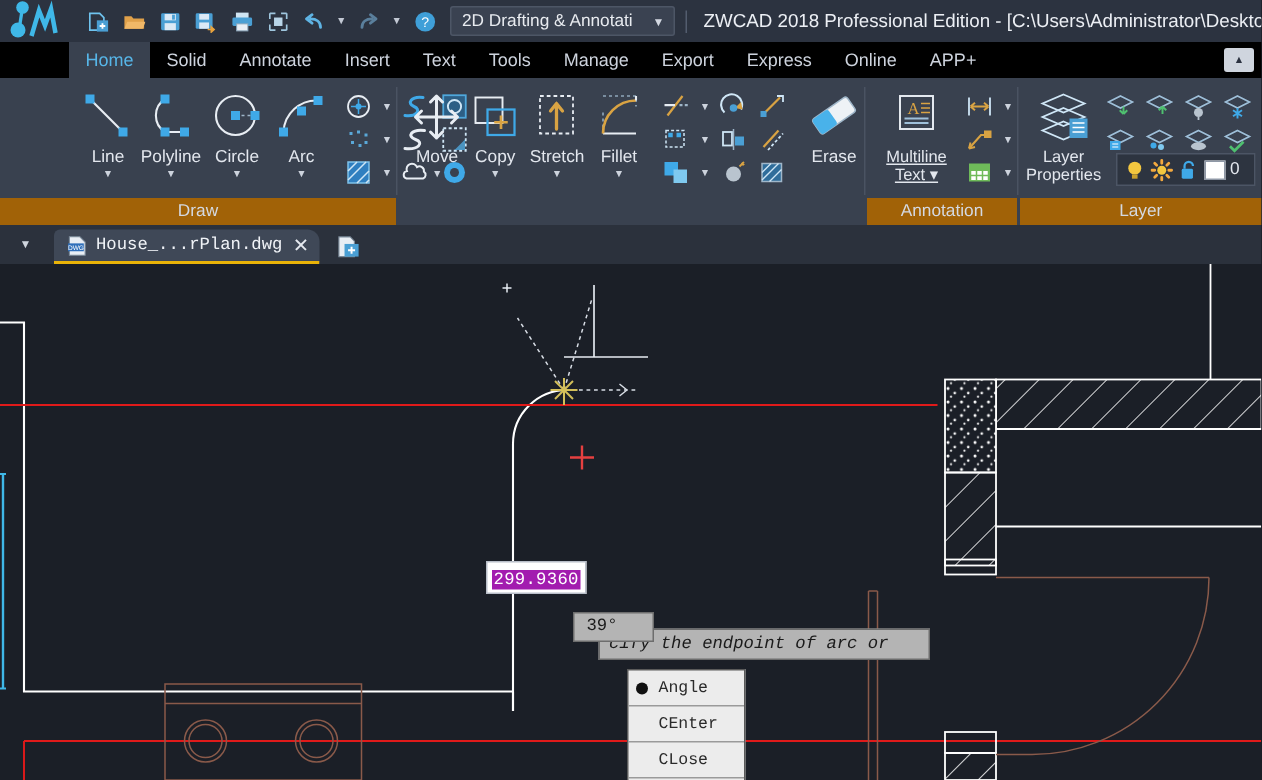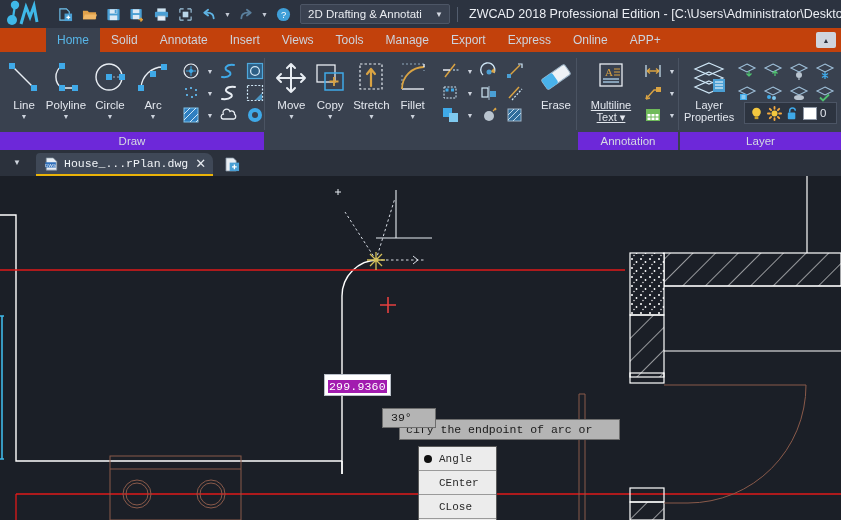--- a/index.html
+++ b/index.html
@@ -41,21 +41,21 @@
   .ws-combo-caret { color: #d4d9e2; font-size: 8px; margin-left: auto; padding: 0 4px; }
   .title-divider { width: 1px; height: 15px; background: #535d6e; margin: 0 11px 0 7px; }
   .app-title {
     color: #eceff4; font-size: 12.5px; white-space: nowrap;
     overflow: hidden; flex: 1;
   }
 
   
   .tabbar {
     position: absolute; left: 0; top: 28px; width: 841px; height: 24px;
-    background: #c2410c;
+    background: #000000;
     display: flex; align-items: stretch;
   }
   .tabbar-spacer { width: 46px; }
   .tab {
     padding: 0 11px; display: flex; align-items: center;
     color: #cdd3dd; font-size: 12px; white-space: nowrap;
   }
   .tab.active { background: #3b4произ; }
   .tab.active {
     background: #39414f; color: #57b6e8;
@@ -69,21 +69,21 @@
 
   
   .ribbon {
     position: absolute; left: 0; top: 52px; width: 841px; height: 98px;
     background: #39414f;
   }
   .panel { position: absolute; top: 0; height: 98px; }
   .panel-body { position: relative; height: 80px; display: flex; align-items: flex-start; }
   .panel-title {
     position: absolute; bottom: 0; left: 0; width: 100%; height: 18px;
-    background: #6d28d9; color: #d4d9e2; font-size: 11.5px;
+    background: #a16207; color: #d4d9e2; font-size: 11.5px;
     display: flex; align-items: center; justify-content: center;
   }
   .panel-sep {
     position: absolute; top: 6px; width: 1px; height: 72px; background: #4a5362;
   }
 
   .big-btn {
     width: 48px; display: flex; flex-direction: column; align-items: center;
     padding-top: 6px;
   }
@@ -270,33 +270,33 @@
 
     <div class="app-title">ZWCAD 2018 Professional Edition - [C:\Users\Administrator\Desktop\Hous</div>
   </div>
 
   <div class="tabbar">
     <div class="tabbar-spacer"></div>
     <div class="tab active">Home</div>
     <div class="tab">Solid</div>
     <div class="tab">Annotate</div>
     <div class="tab">Insert</div>
-    <div class="tab">Views</div>
+    <div class="tab">Text</div>
     <div class="tab">Tools</div>
     <div class="tab">Manage</div>
     <div class="tab">Export</div>
     <div class="tab">Express</div>
     <div class="tab">Online</div>
     <div class="tab">APP+</div>
     <div class="tab-min">▲</div>
   </div>
 
   <div class="ribbon">
 
-    <div class="panel" style="left:0; width:264px;">
+    <div class="panel" style="left:0; width:264px;padding-left:48px;">
       <div class="panel-body" style="padding-left:4px;">
         <div class="big-btn">
           <div class="big-ico">
             <svg width="40" height="36" viewBox="0 0 40 36">
               <path d="M8 6 L30 28" stroke="#e8edf3" stroke-width="1.4" fill="none"></path>
               <rect x="5" y="3" width="6" height="6" fill="#3fa9e8"></rect>
               <rect x="27" y="25" width="6" height="6" fill="#3fa9e8"></rect>
             </svg>
           </div>
           <div class="big-lbl">Line</div>
@@ -845,21 +845,21 @@
       <g stroke="#d4c05a" stroke-width="1.3" fill="none">
         <path d="M370 78 L382 90 M382 78 L370 90 M376 76 v18 M367 84 h18"></path>
       </g>
       <path d="M338 13 l0 6 M335 16 l6 0" stroke="#e8edf3" stroke-width="1"></path>
     </svg>
 
     <div class="dyn-len">
       <span class="dyn-len-val">299.9360</span>
     </div>
 
-    <div class="cmd-tip" style="width:221px;">cify the endpoint of arc or</div>
+    <div class="cmd-tip" style="width:221px;font-style:italic;">cify the endpoint of arc or</div>
 
     <div class="dyn-ang">39°</div>
 
     <div class="ctx-menu">
       <div class="ctx-item">
         <span class="ctx-bullet"></span>
         <span>Angle</span>
       </div>
       <div class="ctx-item">
         <span>CEnter</span>

